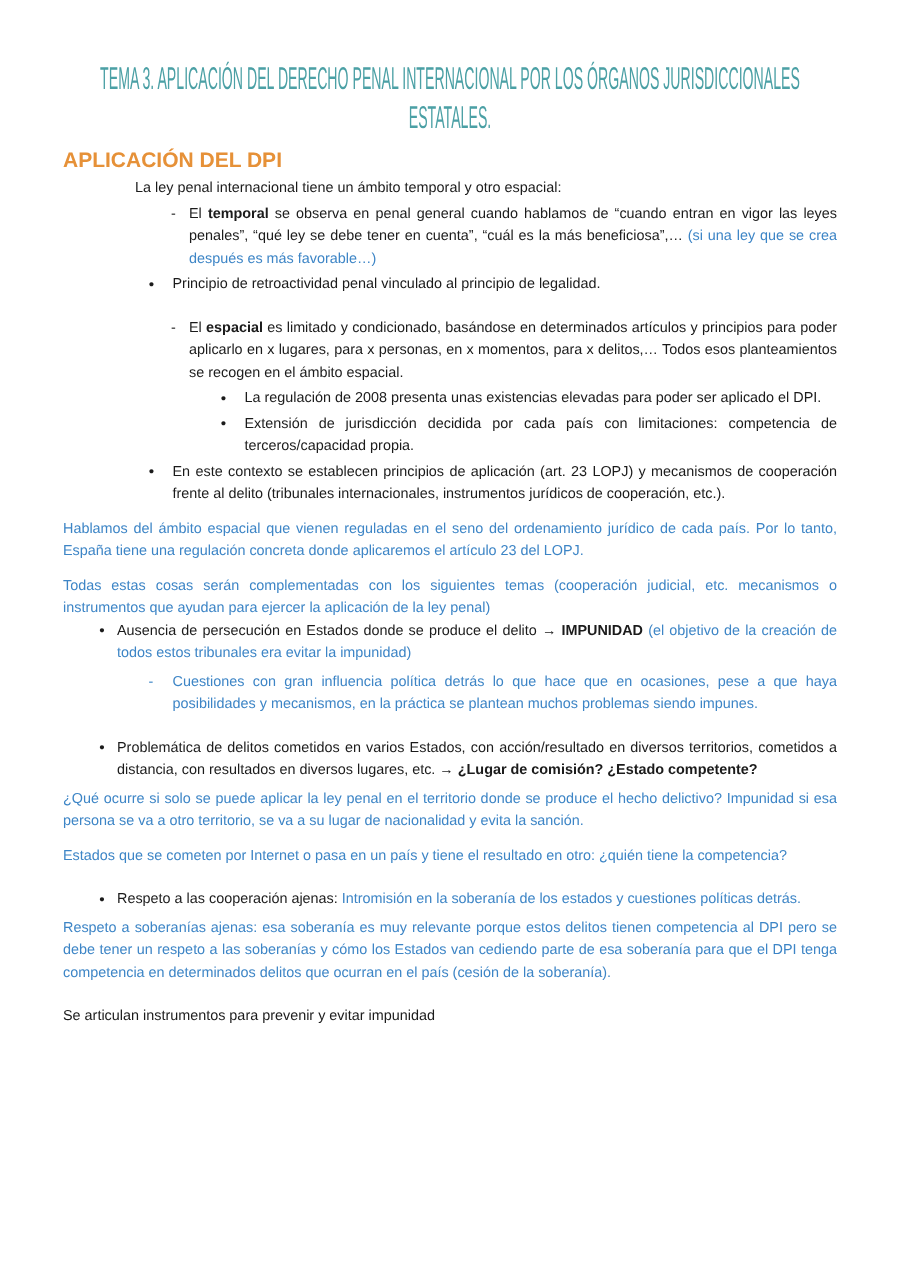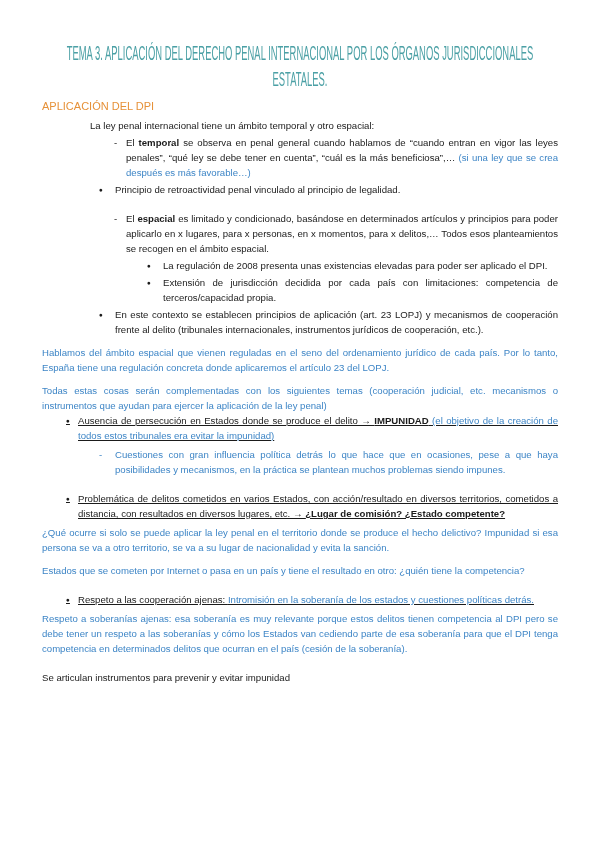--- a/index.html
+++ b/index.html
@@ -23,38 +23,38 @@
     width:1150px;
     transform:scaleX(0.4487);
     transform-origin:0 0;
     text-align:center;
     white-space:nowrap;
     font-size:21px;line-height:26px;
     color:var(--c-title);
     font-weight:normal;
   }
 
-  .h2{color:var(--c-heading);font-weight:normal;font-size:11px;line-height:13px;margin:12px 0 5px;}
+  .h2{color:var(--c-heading);font-weight:bold;font-size:14px;line-height:13px;margin:12px 0 5px;}
   .h2-first{margin-top:0;}
 
   .p{font-size:9.6px;line-height:15px;text-align:justify;}
   .li{display:flex;font-size:9.6px;line-height:15px;}
   .li-text{flex:1;text-align:justify;}
   .marker{flex:0 0 auto;}
   .lvl1{padding-left:24px;}
   .lvl1 .marker{width:12px;}
   .lvl2{padding-left:57px;}
   .lvl2 .marker{width:16px;}
   .marker.dot{font-size:6.5px;line-height:15px;}
 
   .b{font-weight:bold;}
   .blue{color:var(--c-blue);}
 
   .g2{margin-bottom:2px;margin-left:48px;}
-  .g4{margin-bottom:4px;text-decoration:underline;}
+  .g4{margin-bottom:4px;}
   .g8{margin-bottom:8px;}
   .g14{margin-bottom:14px;}
 </style>
 </head>
 <body>
 
 <div class="page">
 
   <div class="title-block">
     <div class="title-line">TEMA 3. APLICACIÓN DEL DERECHO PENAL INTERNACIONAL POR LOS ÓRGANOS JURISDICCIONALES</div>

